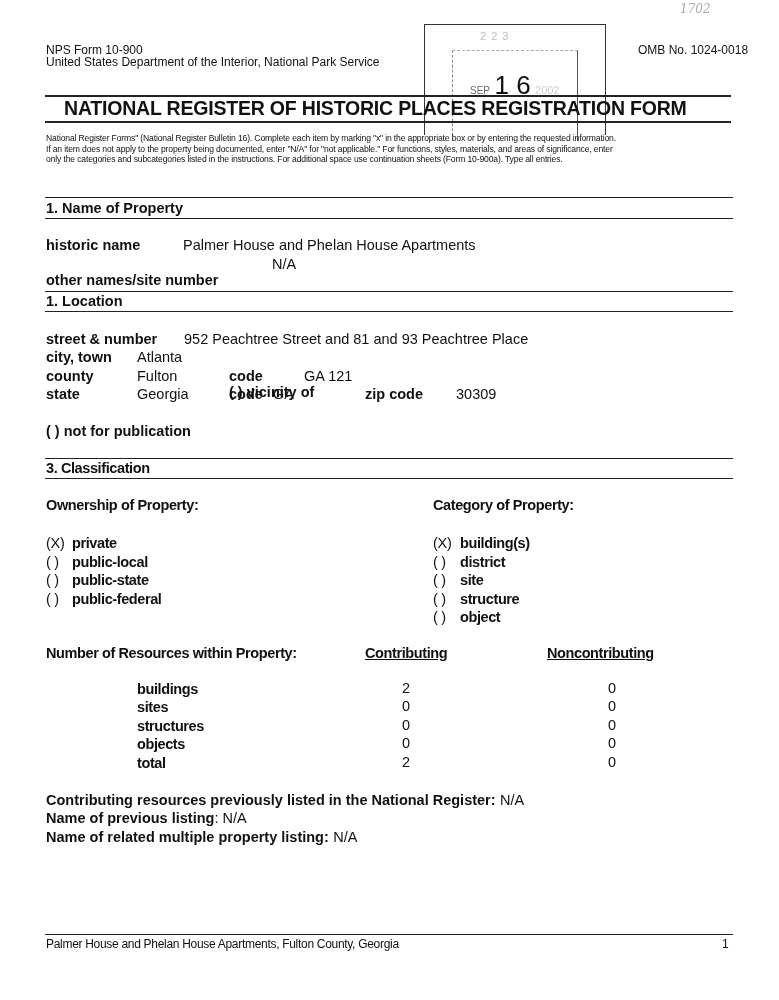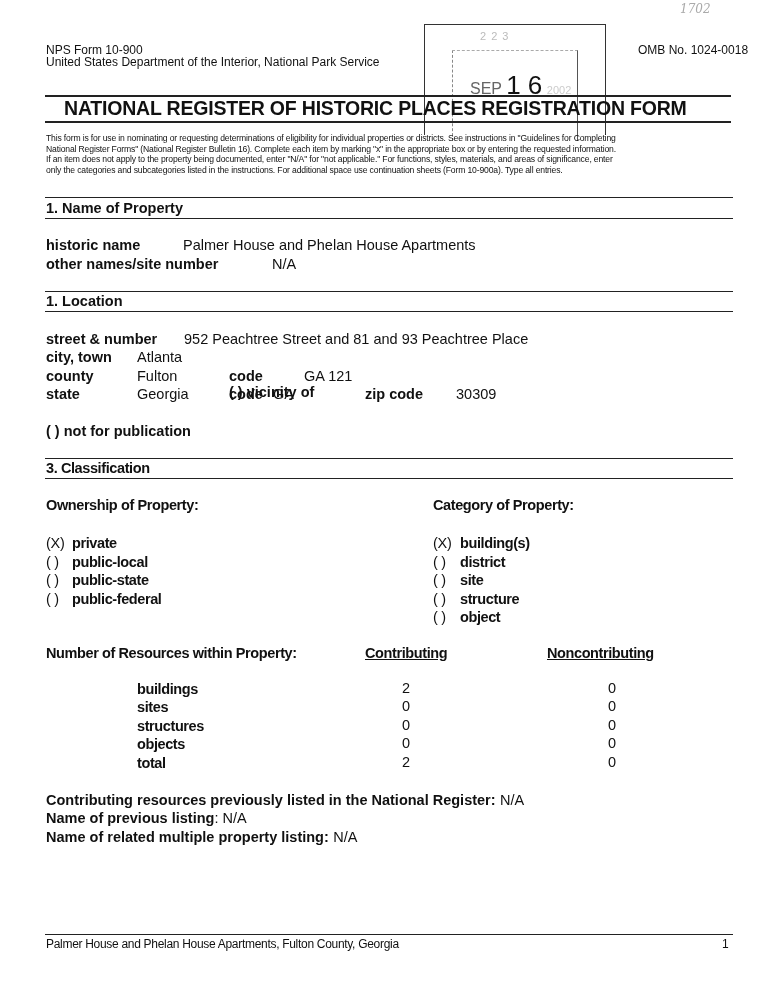--- a/index.html
+++ b/index.html
@@ -35,43 +35,42 @@
 
 <div class="abs small" style="left:46px; top:44px;">NPS Form 10-900</div>
 <div class="abs small" style="left:46px; top:56px;">United States Department of the Interior, National Park Service</div>
 <div class="abs small" style="left:638px; top:44px;">OMB No. 1024-0018</div>
 <div class="handwrite"><span>1702</span></div>
 
 <div class="stamp-outer"></div>
 <div class="stamp-inner"></div>
 <div class="stamp-text1">2 2 3</div>
 <div class="stamp-text2">
-  <span style="font-size:16px;color:#666;">SEP</span>
+  <span style="font-size:10px;color:#666;">SEP</span>
   <span class="big">1 6</span>
   <span class="faint">2002</span>
 </div>
 
 <div class="hr thick" style="top:95px; left:45px; width:686px;"></div>
 <div class="abs title" style="left:64px; top:97px;">NATIONAL REGISTER OF HISTORIC PLACES REGISTRATION FORM</div>
 <div class="hr thick" style="top:121px; left:45px; width:686px;"></div>
 
 <div class="abs instr" style="left:46px; top:133px;">
-  <div>This form is for use in nominating or requesting determinations of eligibility for individual properties or districts.  See instructions in "Guidelines for Completing</div>
   <div>National Register Forms" (National Register Bulletin 16).  Complete each item by marking "x" in the appropriate box or by entering the requested information.</div>
   <div>If an item does not apply to the property being documented, enter "N/A" for "not applicable."  For functions, styles, materials, and areas of significance, enter</div>
   <div>only the categories and subcategories listed in the instructions.  For additional space use continuation sheets (Form 10-900a).  Type all entries.</div>
 </div>
 
 <div class="hr" style="top:197px;"></div>
 <div class="abs sec" style="left:46px; top:200px;">1. Name of Property</div>
 <div class="hr" style="top:218px;"></div>
 
 <div class="abs lbl" style="left:46px; top:237px;">historic name</div>
 <div class="abs val" style="left:183px; top:237px;">Palmer House and Phelan House Apartments</div>
-<div class="abs lbl" style="left:46px; top:256px;">other names/site number</div>
+<div class="abs lbl" style="left:46px; top:272px;">other names/site number</div>
 <div class="abs val" style="left:272px; top:256px;">N/A</div>
 
 <div class="hr" style="top:291px;"></div>
 <div class="abs sec" style="left:46px; top:293px;">1.  Location</div>
 <div class="hr" style="top:311px;"></div>
 
 <div class="abs lbl" style="left:46px; top:331px;">street &amp; number</div>
 <div class="abs val" style="left:184px; top:331px;">952 Peachtree Street and 81 and 93 Peachtree Place</div>
 
 <div class="abs lbl" style="left:46px; top:349px;">city, town</div>

